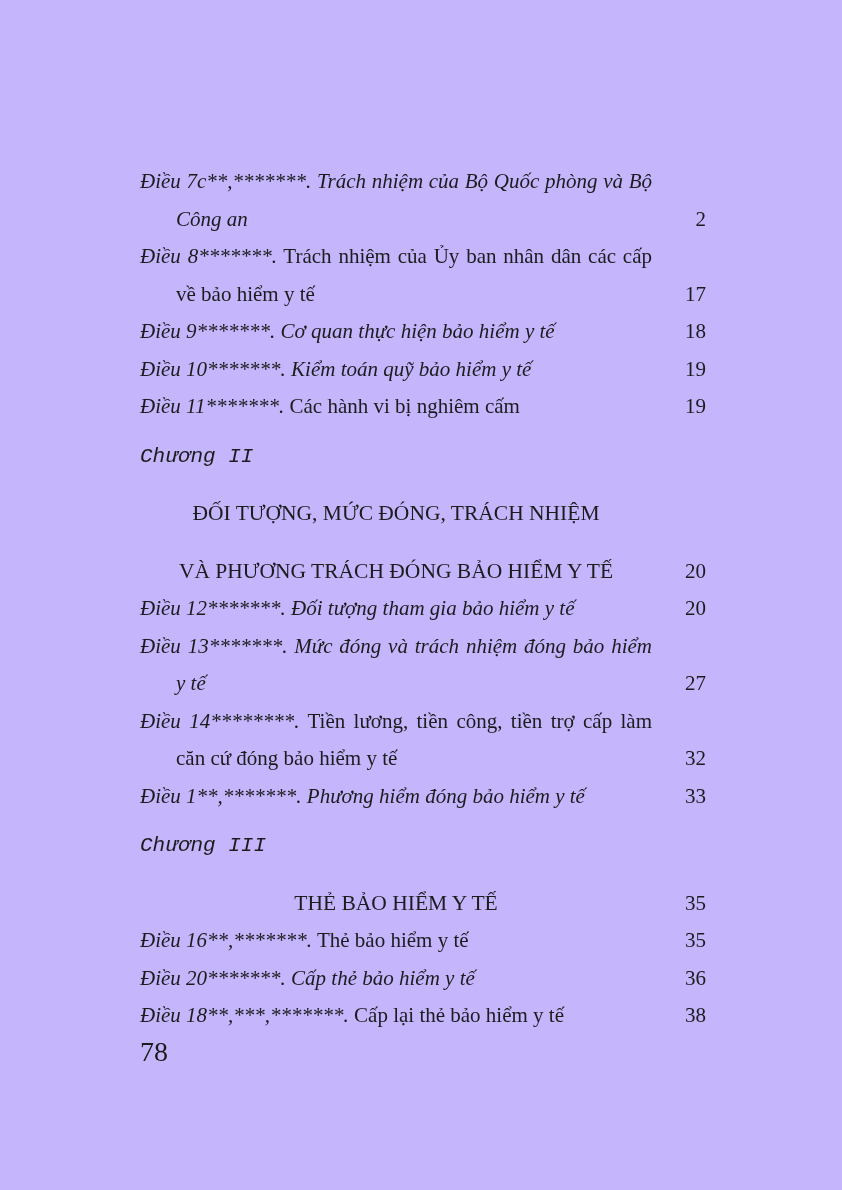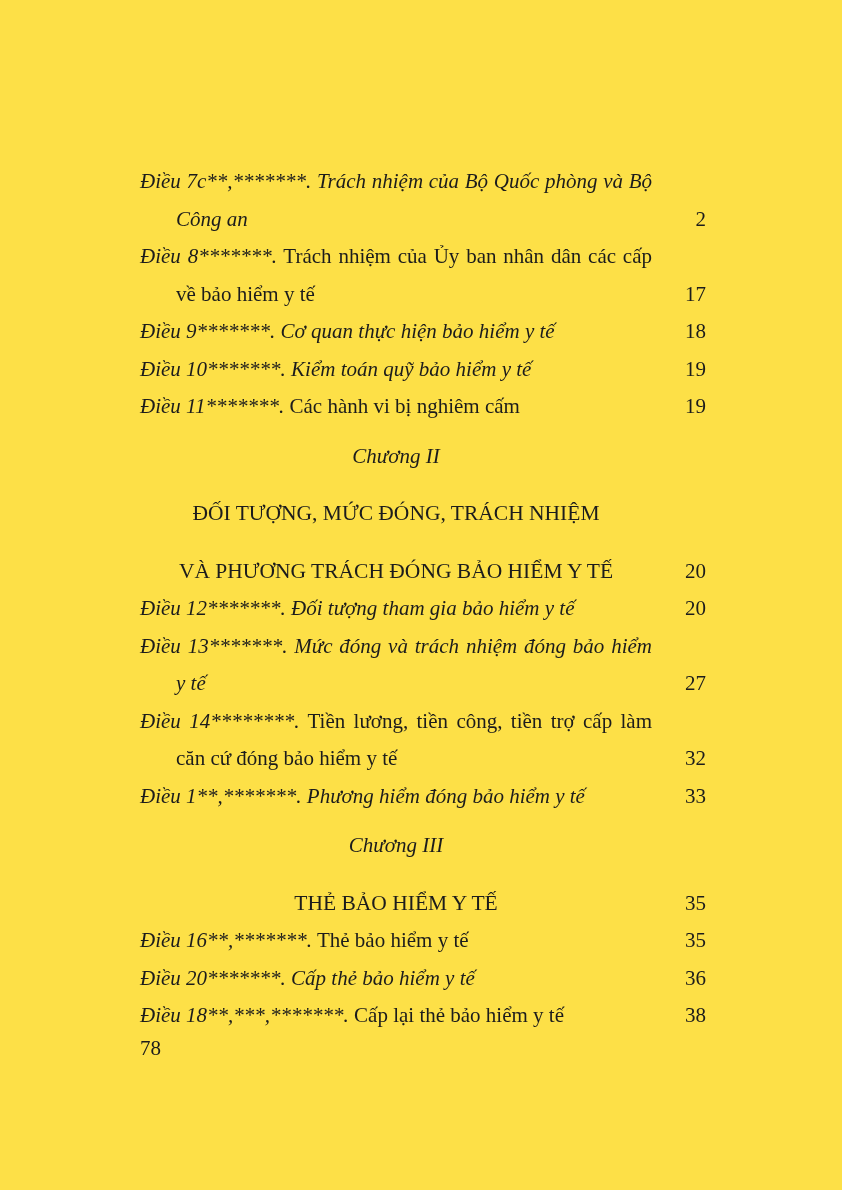--- a/index.html
+++ b/index.html
@@ -5,21 +5,21 @@
   html, body {
     margin: 0;
     padding: 0;
     background: #e8e8e8;
   }
   .page {
     position: relative;
     width: 842px;
     height: 1190px;
     margin: 0 auto;
-    background: #fde047;
+    background: #c4b5fd;
     font-family: "Liberation Serif", "DejaVu Serif", serif;
     font-size: 21px;
     color: #1c1c1c;
     overflow: hidden;
   }
   .toc {
     position: absolute;
     left: 140px;
     top: 163px;
     width: 566px;
@@ -46,40 +46,40 @@
     position: absolute;
     right: 0;
     bottom: 0;
     font-style: normal;
   }
   .chapter {
     margin-top: 12px;
   }
   .chapter-label {
     width: 512px;
-    text-align: center;
     font-style: italic;
     margin-bottom: 3px;
+    font-family: Liberation Mono, monospace;
   }
   .chapter-line {
     position: relative;
     width: 512px;
     padding-right: 54px;
     text-align: center;
     font-size: 21.5px;
     margin-top: 20px;
   }
   .chapter-line .pg {
     font-size: 21px;
   }
   .footer-page-number {
     position: absolute;
     left: 140px;
     top: 1036px;
-    font-size: 21px;
+    font-size: 28px;
   }
 </style>
 </head>
 <body>
 
 <div class="page">
   <div class="toc">
       <div class="entry">
         <div class="entry-text"><span class="lab">Điều 7c**,*******.</span> <span class="tit italic">Trách nhiệm của Bộ Quốc phòng và Bộ Công an</span></div>
         <span class="pg">2</span>

